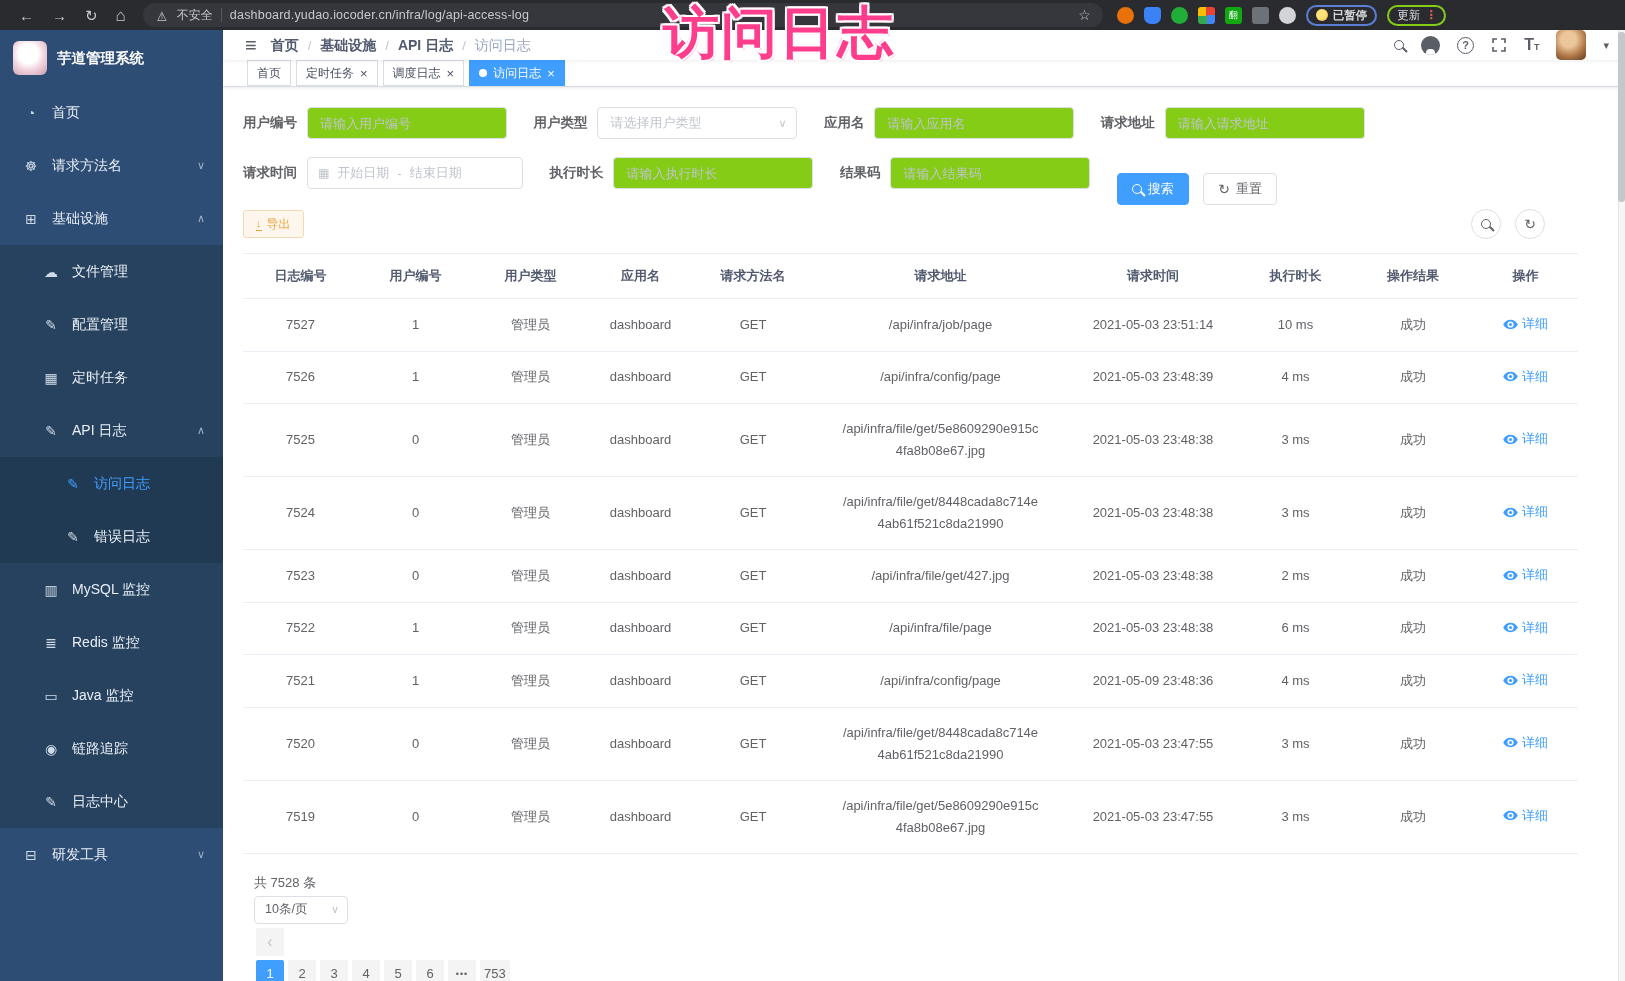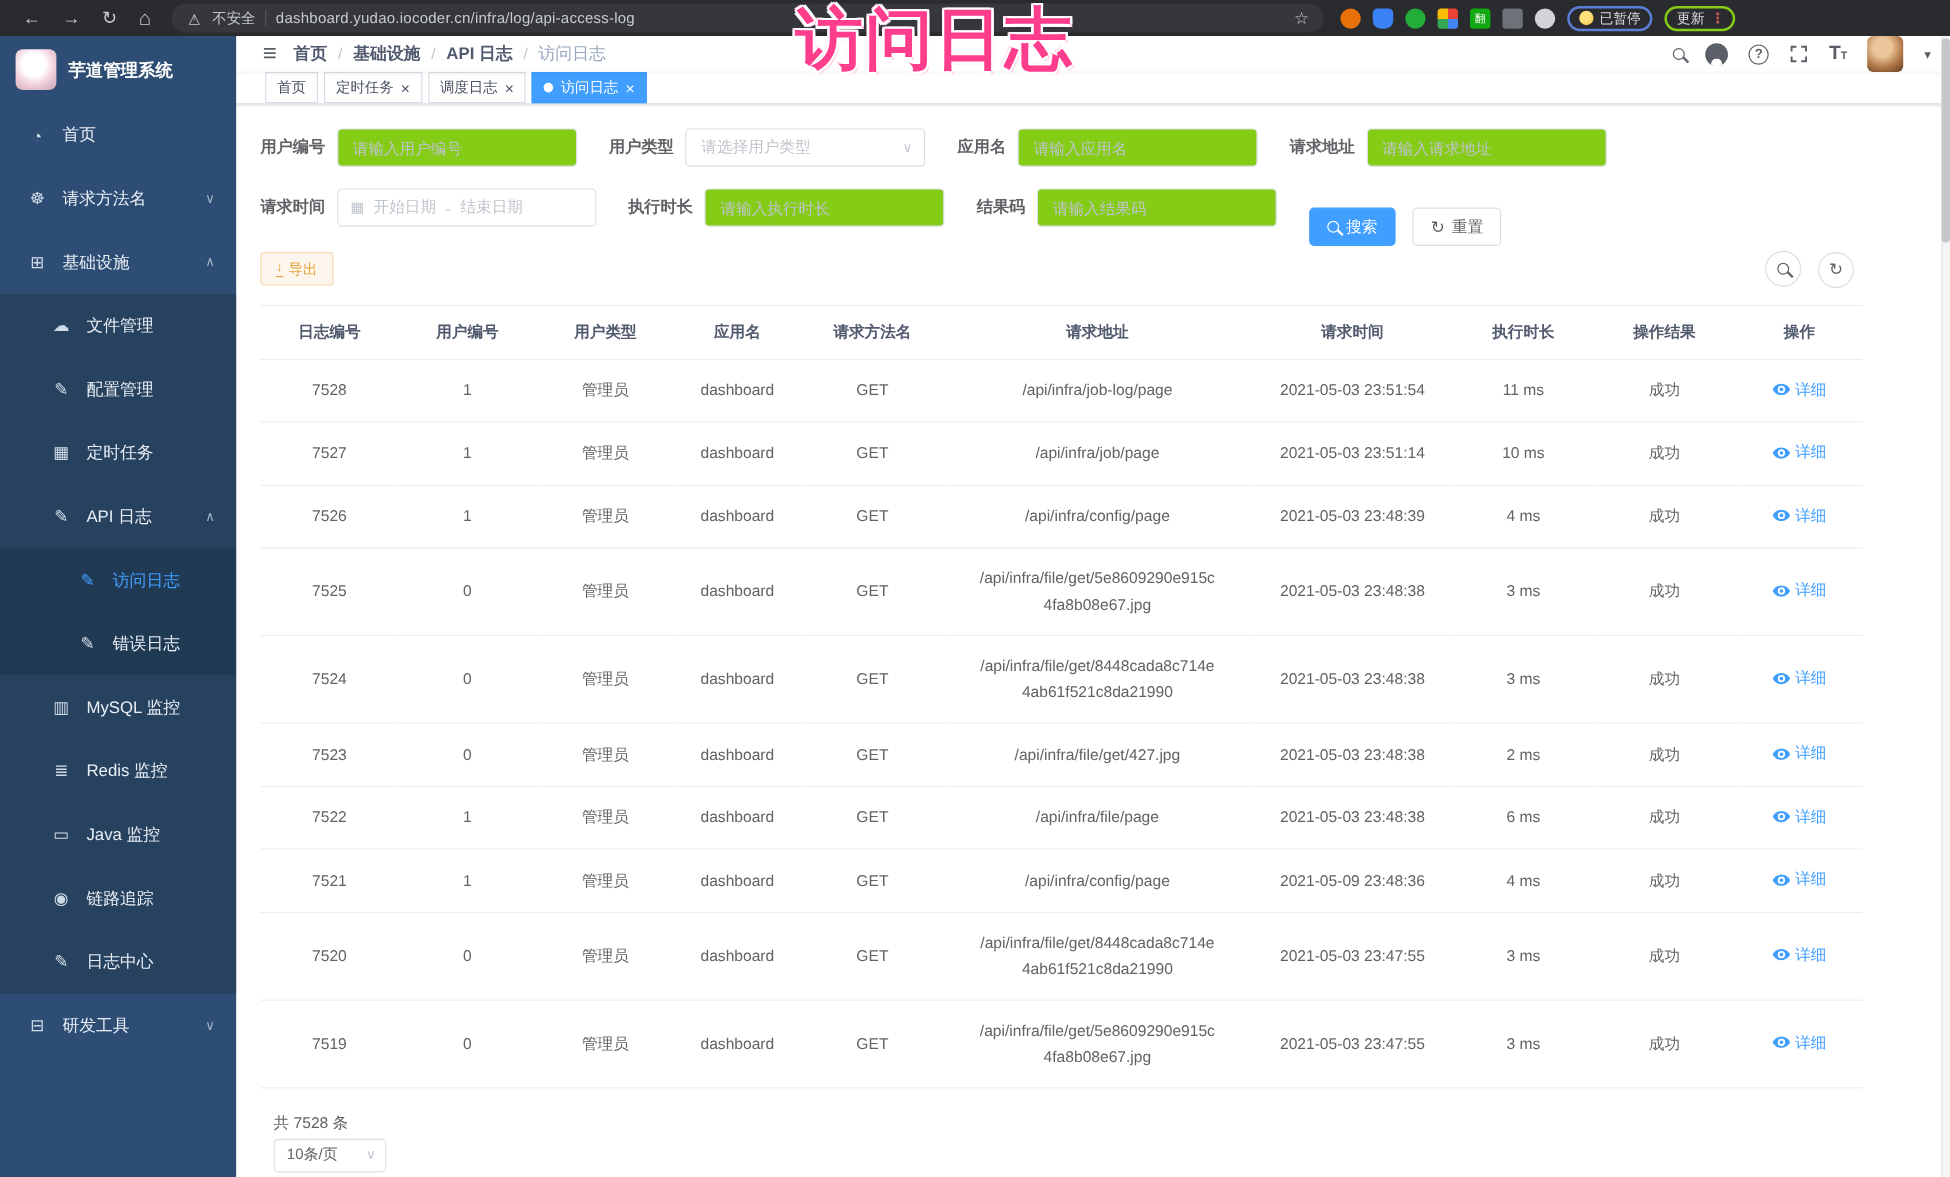--- a/index.html
+++ b/index.html
@@ -20,30 +20,30 @@
   .ext-area { display:flex; align-items:center; gap:10px; margin-left:14px; }
   .ext { width:17px; height:17px; border-radius:50%; display:flex; align-items:center; justify-content:center; font-size:9px; color:#fff; }
   .ext.e1 { background:#e8710a; }
   .ext.e2 { background:#3b82f6; border-radius:4px 4px 7px 7px; }
   .ext.e3 { background:#22ac38; }
   .ext.e4 { border-radius:3px; background:conic-gradient(#ea4335 0 25%, #4285f4 0 50%, #34a853 0 75%, #fbbc05 0); }
   .ext.e5 { border-radius:3px; background:#11a811; }
   .ext.e6 { border-radius:3px; background:#6d7178; }
   .ext.e7 { background:#d2d4d7; }
   .pill { height:21px; border-radius:11px; display:flex; align-items:center; padding:0 8px; font-size:11.5px; gap:5px; white-space:nowrap; }
-  .pill.paused { border:2px solid #5b7fd7; color:#d8d9dd; }
+  .pill.paused { border:2px solid #5b7fd7; color:#d8d9dd;font-weight:bold; }
   .emoji-dot { width:12px; height:12px; border-radius:50%; background:radial-gradient(circle at 35% 30%, #ffe27a 0 45%, #f4b73a 100%); }
   .pill.update { border:2px solid #84cc16; color:#dadbe0; }
   .kebab { color:#cf5c55; font-weight:700; font-size:12px; letter-spacing:-1px; }
 
   
   .app { display:flex; height:951px; }
 
   
-  .sidebar { width:197px; background:#2e4d74; flex-shrink:0; }
+  .sidebar { width:223px; background:#2e4d74; flex-shrink:0; }
   .logo-row { height:56px; display:flex; align-items:center; padding:0 13px; gap:10px; }
   .logo-img { width:34px; height:34px; border-radius:6px; flex-shrink:0;
     background:radial-gradient(circle at 45% 38%, #ffffff 0 34%, #f2d3dd 58%, #c89fb0 100%); }
   .logo-title { font-size:14.5px; font-weight:700; color:#fff; white-space:nowrap; }
   .menu-item { height:53px; display:flex; align-items:center; font-size:14px; color:#e8eef6; cursor:pointer; }
   .menu-item.lvl1 { padding-left:22px; }
   .menu-item.lvl2 { padding-left:42px; background:#27425e; }
   .menu-item.lvl3 { padding-left:64px; background:#213a54; }
   .mi-icon { width:18px; margin-right:12px; text-align:center; font-size:14px; color:#cfdae7; flex-shrink:0; }
   .mi-label { flex:1; white-space:nowrap; }
@@ -355,38 +355,20 @@
               <th>请求方法名</th>
               <th>请求地址</th>
               <th>请求时间</th>
               <th>执行时长</th>
               <th>操作结果</th>
               <th>操作</th>
             </tr>
           </thead>
         <tbody id="tbody">
             <tr>
-              <td>7528</td>
-              <td>1</td>
-              <td>管理员</td>
-              <td>dashboard</td>
-              <td>GET</td>
-              <td>/api/infra/job-log/page</td>
-              <td>2021-05-03 23:51:54</td>
-              <td>11 ms</td>
-              <td>成功</td>
-              <td><a class="detail-link">
-                  <svg class="eye-icon" width="15" height="11" viewBox="0 0 16 11">
-                    <path d="M8 .5C4.6.5 1.7 2.4.2 5.5 1.7 8.6 4.6 10.5 8 10.5s6.3-1.9 7.8-5C14.3 2.4 11.4.5 8 .5zm0 8.3a3.3 3.3 0 1 1 0-6.6 3.3 3.3 0 0 1 0 6.6z" fill="currentColor"></path>
-                    <circle cx="8" cy="5.5" r="1.6" fill="currentColor"></circle>
-                  </svg>
-                  <span>详细</span>
-                </a></td>
-            </tr>
-            <tr>
               <td>7527</td>
               <td>1</td>
               <td>管理员</td>
               <td>dashboard</td>
               <td>GET</td>
               <td>/api/infra/job/page</td>
               <td>2021-05-03 23:51:14</td>
               <td>10 ms</td>
               <td>成功</td>
               <td><a class="detail-link">

